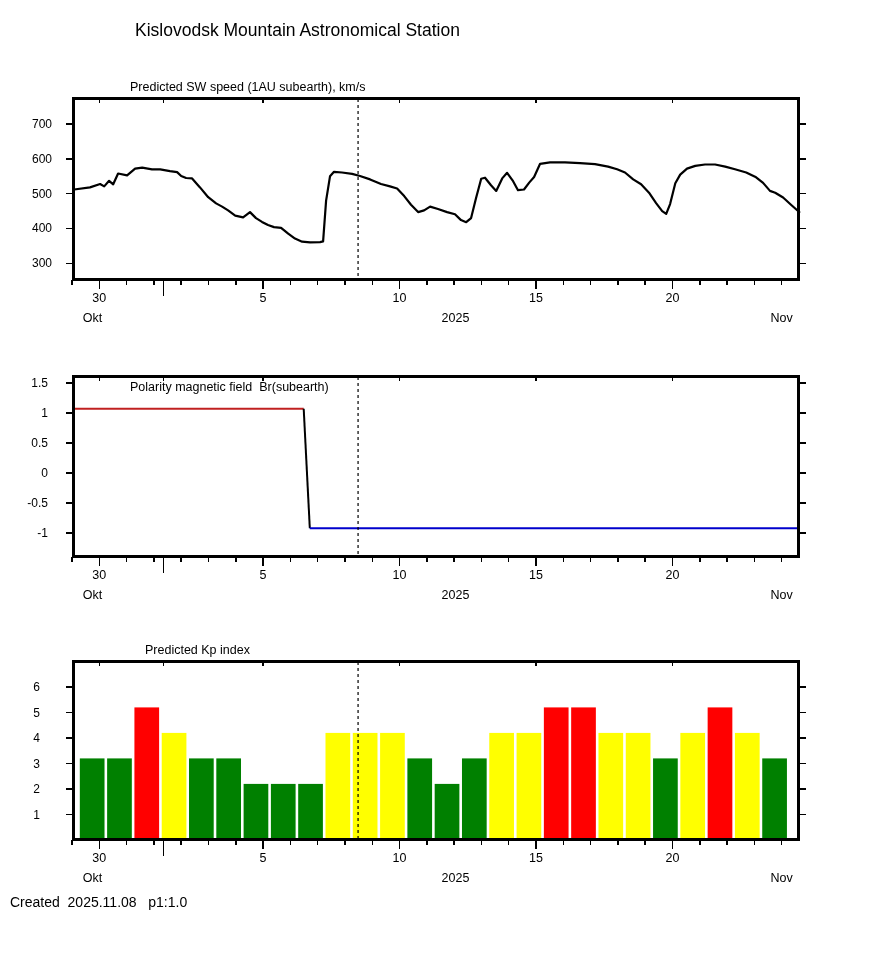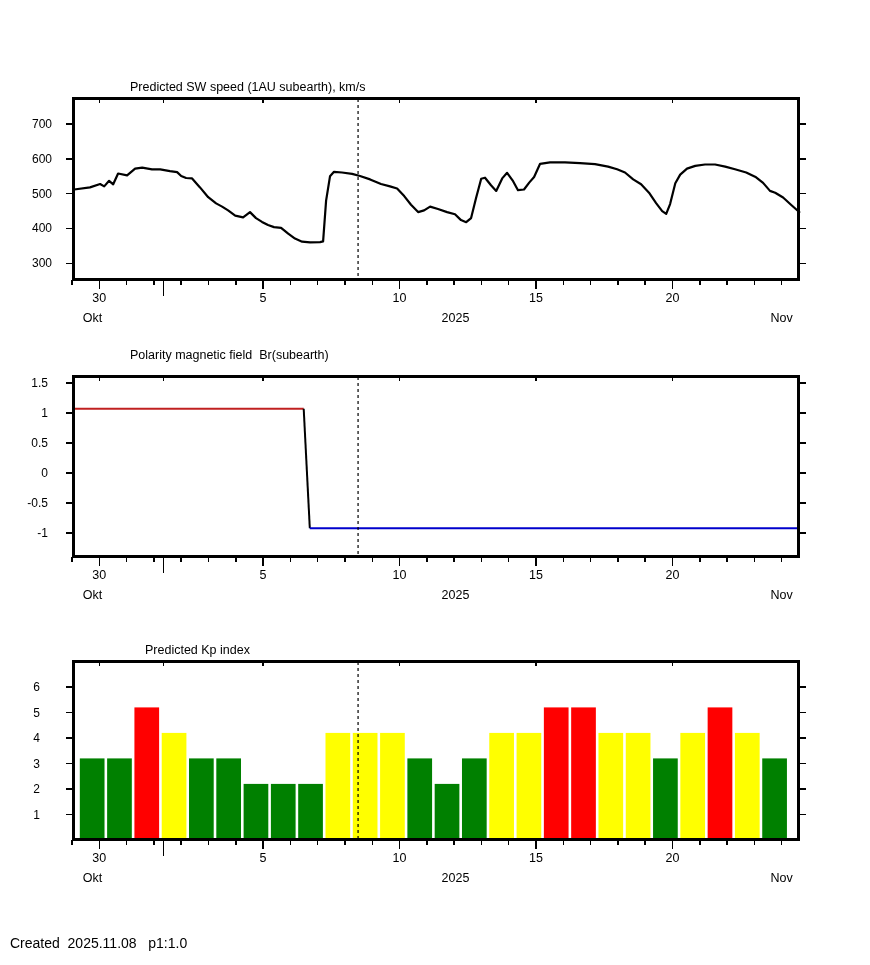--- a/index.html
+++ b/index.html
@@ -1,29 +1,30 @@
 <!DOCTYPE html>
 <html><head>
 <meta charset="utf-8">
 <style>
   html,body{margin:0;padding:0;background:#ffffff;}
   #canvas{position:relative;width:870px;height:965px;background:#ffffff;overflow:hidden;
           font-family:"Liberation Sans", sans-serif;color:#000;}
   .main-title{position:absolute;left:135px;top:20px;font-size:17.5px;color:#000;white-space:pre;}
   .chart-title{position:absolute;left:130px;font-size:12.5px;color:#000;white-space:pre;text-align:right;}
   #title-0{top:80px;}
-  #title-1{top:348px;}
+  #title-1{top:380px;}
   #title-2{top:643px;margin-left:15px;}
-  .footer{position:absolute;left:10px;top:935px;font-size:14px;color:#000;white-space:pre;}
+  .footer{position:absolute;left:10px;top:894px;font-size:14px;color:#000;white-space:pre;}
   #plot-svg{position:absolute;left:0;top:0;}
 </style>
 </head>
 <body>
 
 <div id="canvas">
+  <div class="main-title">Kislovodsk Mountain Astronomical Station</div>
   <div class="chart-title" id="title-0">Predicted SW speed (1AU subearth), km/s</div>
   <div class="chart-title" id="title-1">Polarity magnetic field  Br(subearth)</div>
   <div class="chart-title" id="title-2">Predicted Kp index</div>
   <svg id="plot-svg" width="870" height="965">
       <polyline points="74.2,189.5 90.0,187.4 100.1,184.0 104.2,186.4 109.1,180.8 113.2,184.3 118.1,173.5 127.1,175.3 135.1,168.6 142.2,167.6 152.0,169.3 160.2,169.3 170.0,171.1 177.1,172.1 181.2,176.0 186.1,178.0 192.1,178.4 200.0,187.4 208.2,197.2 216.1,203.4 222.1,206.6 228.1,210.4 235.2,215.6 243.1,217.4 250.0,212.1 256.0,218.1 262.0,221.9 268.0,225.0 274.0,227.1 281.1,227.8 288.2,233.7 295.0,238.6 302.1,241.7 310.0,242.4 320.1,242.1 323.1,241.4 326.1,200.7 330.0,176.3 334.0,171.8 342.0,172.5 352.1,173.9 360.0,176.0 370.1,179.4 381.0,184.0 390.0,186.4 397.1,188.5 404.2,196.1 411.0,204.8 418.1,212.1 424.1,210.4 430.1,206.6 438.0,209.0 447.1,212.1 455.0,214.2 461.0,220.1 466.2,222.2 471.1,218.1 476.0,198.2 481.2,178.7 485.0,177.7 491.0,185.3 496.2,190.9 502.2,178.4 507.1,172.8 513.1,181.2 518.0,190.2 524.0,189.5 529.2,182.6 534.1,177.0 540.1,163.8 550.0,162.4 565.0,162.4 580.0,163.1 595.0,164.1 608.1,166.6 617.1,169.3 625.0,172.5 633.2,179.4 641.1,184.3 649.0,192.7 656.1,203.1 662.2,211.1 666.2,213.9 670.1,204.1 675.3,183.3 680.2,174.6 687.0,168.6 695.2,165.9 705.0,164.5 715.1,164.5 725.2,166.6 735.0,169.3 746.2,172.5 756.1,177.3 763.1,182.9 770.0,190.9 775.2,192.7 783.1,197.5 791.0,204.8 800.0,212.8" fill="none" stroke="#000000" stroke-width="2.2" stroke-linejoin="round" stroke-linecap="butt"></polyline>
       <line x1="358.06824146981626" y1="99" x2="358.06824146981626" y2="279" stroke="#000000" stroke-width="1.2" stroke-dasharray="3,3"></line>
       <rect x="73.5" y="98.5" width="725" height="181" fill="none" stroke="#000000" stroke-width="3" shape-rendering="crispEdges"></rect>
       <line x1="66" y1="263.2963671128107" x2="72" y2="263.2963671128107" stroke="#000000" stroke-width="1.5" shape-rendering="crispEdges"></line>
       <line x1="800" y1="263.2963671128107" x2="806" y2="263.2963671128107" stroke="#000000" stroke-width="1.5" shape-rendering="crispEdges"></line>
       <text x="52" y="267.2963671128107" text-anchor="end" font-size="12" font-family="&quot;Liberation Sans&quot;, sans-serif" fill="#000">300</text>

